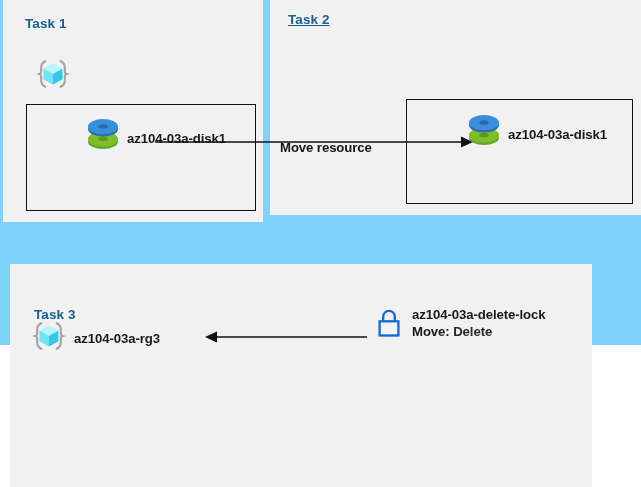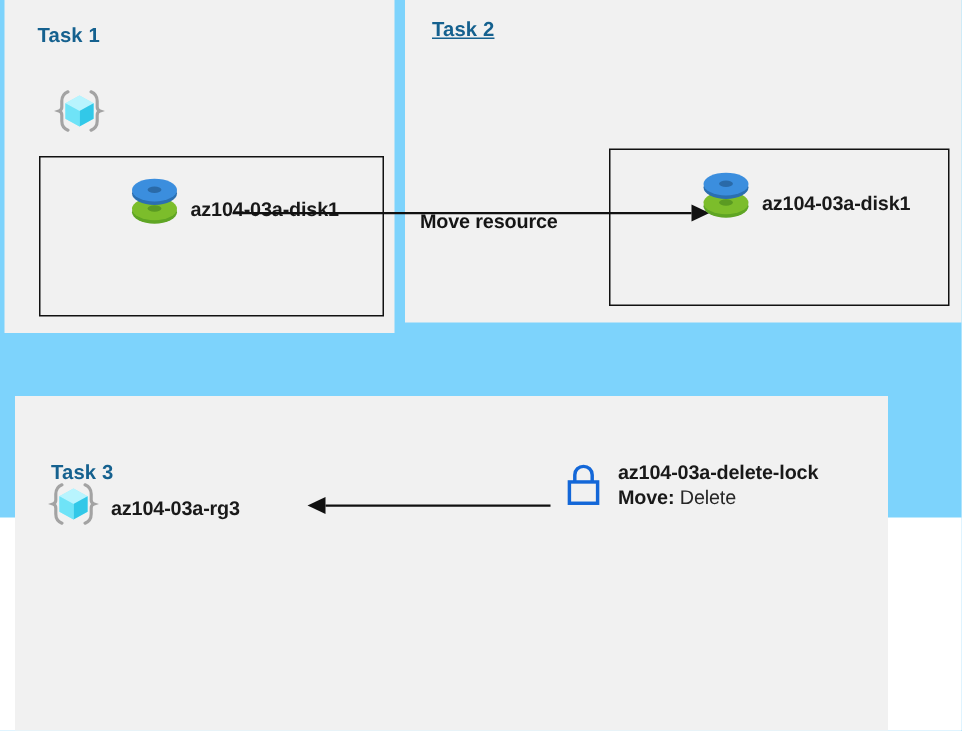--- a/index.html
+++ b/index.html
@@ -127,21 +127,21 @@
     font-weight: bold;
     color: #191919;
     letter-spacing: -0.1px;
   }
   .lock-type-line {
     font-size: 13.2px;
     color: #272727;
     letter-spacing: -0.1px;
   }
   .lock-type-key { font-weight: bold; color: #191919; }
-  .lock-type-val { font-weight: normal; }
+  .lock-type-val { font-weight: bold; }
 
   .icon { display: block; flex: none; }
 </style>
 </head>
 <body>
 
 <div class="canvas">
 
   <div class="panel" id="panel-task1"></div>
   <div class="panel" id="panel-task2"></div>

